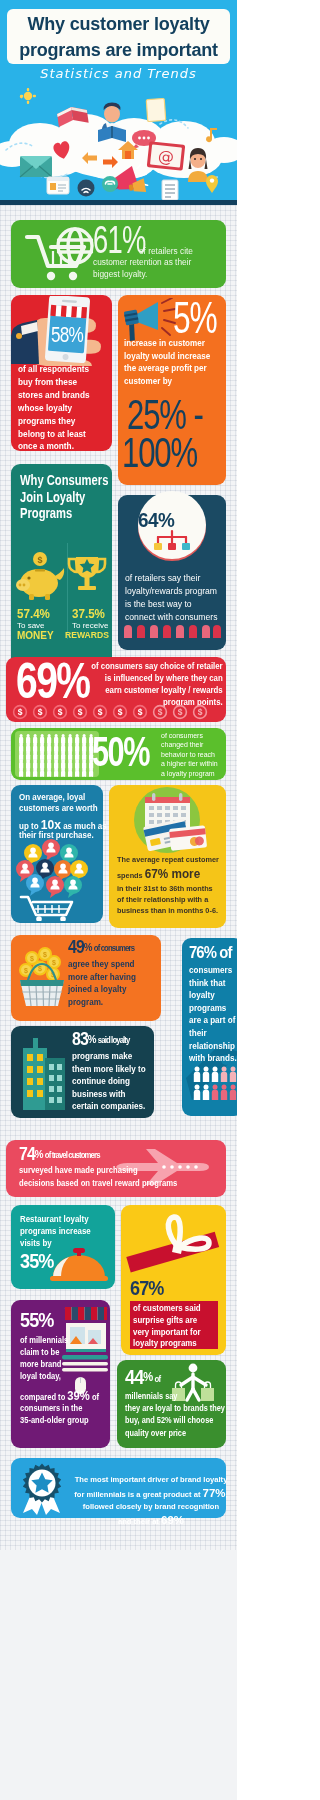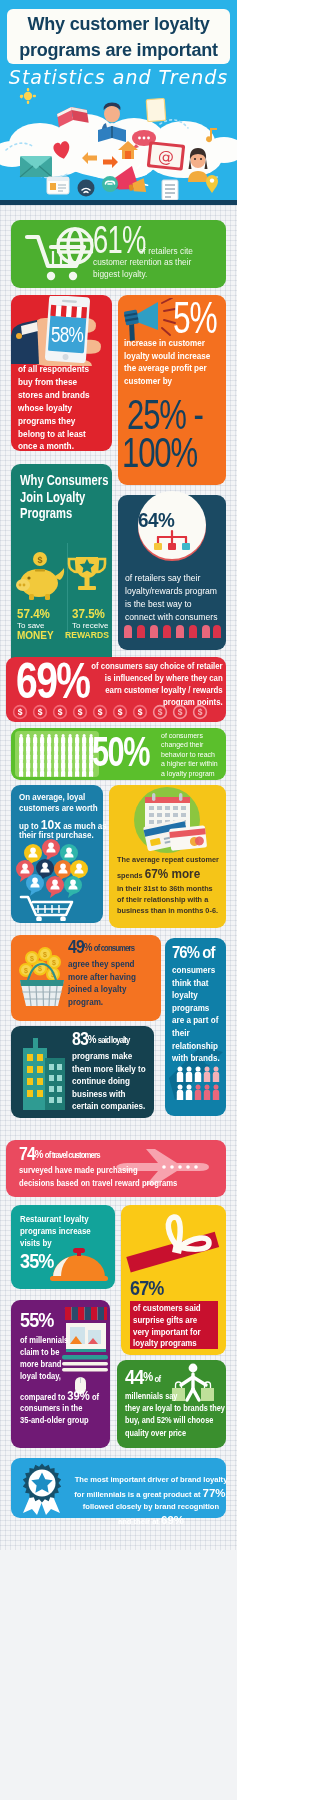--- a/index.html
+++ b/index.html
@@ -17,21 +17,21 @@
 
   
   .header{position:absolute;left:0;top:0;width:237px;height:205px;background:#29b2e8;overflow:hidden;}
   .hdr-band{position:absolute;left:0;bottom:0;width:237px;height:5px;background:#13405e;}
   .title-box{position:absolute;left:7px;top:9px;width:223px;height:55px;background:#fcfcf7;
      border-radius:6px;text-align:center;}
   .title-box div{font-family:"Liberation Sans",sans-serif;font-weight:bold;color:#13405e;
      font-size:18px;line-height:26px;letter-spacing:-0.2px;}
   .t1{padding-top:2px;}
   .subtitle{position:absolute;left:0;top:66px;width:237px;text-align:center;
-     font-family:"DejaVu Sans",sans-serif;font-style:italic;font-size:19px;color:#ffffff;letter-spacing:1px;}
+     font-family:"DejaVu Sans",sans-serif;font-style:italic;font-size:13px;color:#ffffff;letter-spacing:1px;}
   .hdr-art{position:absolute;left:0;top:88px;width:237px;height:117px;}
 
   
   .card{position:absolute;border-radius:9px;}
   .tx{position:absolute;font-family:"Liberation Sans",sans-serif;}
   .num{font-family:"Liberation Sans",sans-serif;font-weight:bold;letter-spacing:-1px;}
   .num .pct{font-size:.62em;letter-spacing:0;vertical-align:.22em;}
 
   
   #c61{left:11px;top:220px;width:215px;height:68px;background:#4caf2f;}
@@ -106,21 +106,21 @@
 
   
   #c49{left:11px;top:935px;width:150px;height:86px;background:#f47321;}
   #c49 .n{left:57px;top:3px;font-size:18px;color:#1c3a5e;font-weight:bold;white-space:nowrap;
      transform:scaleX(.88);transform-origin:left top;line-height:18px;}
   #c49 .n .sfx{font-size:8.8px;vertical-align:2px;}
   #c49 .t{left:57px;top:23px;width:76px;font-size:8.8px;line-height:12.6px;color:#1c3a5e;font-weight:bold;
      transform:scaleX(.92);transform-origin:left top;}
 
   
-  #c76{left:165px;top:938px;width:61px;height:178px;background:#0f7fa8;}
+  #c76{left:182px;top:938px;width:61px;height:178px;background:#0f7fa8;}
   #c76 .n{left:7px;top:5px;font-size:16.5px;color:#ffffff;font-weight:bold;white-space:nowrap;
      transform:scaleX(.9);transform-origin:left top;}
   #c76 .t{left:7px;top:26px;width:53px;font-size:8.8px;line-height:12.6px;color:#ffffff;font-weight:bold;
      transform:scaleX(.92);transform-origin:left top;}
 
   
   #c83{left:11px;top:1026px;width:143px;height:92px;background:#15414f;}
   #c83 .n{left:61px;top:4px;font-size:18px;color:#ffffff;font-weight:bold;white-space:nowrap;
      transform:scaleX(.88);transform-origin:left top;line-height:18px;}
   #c83 .n .sfx{font-size:8.8px;vertical-align:2px;}

